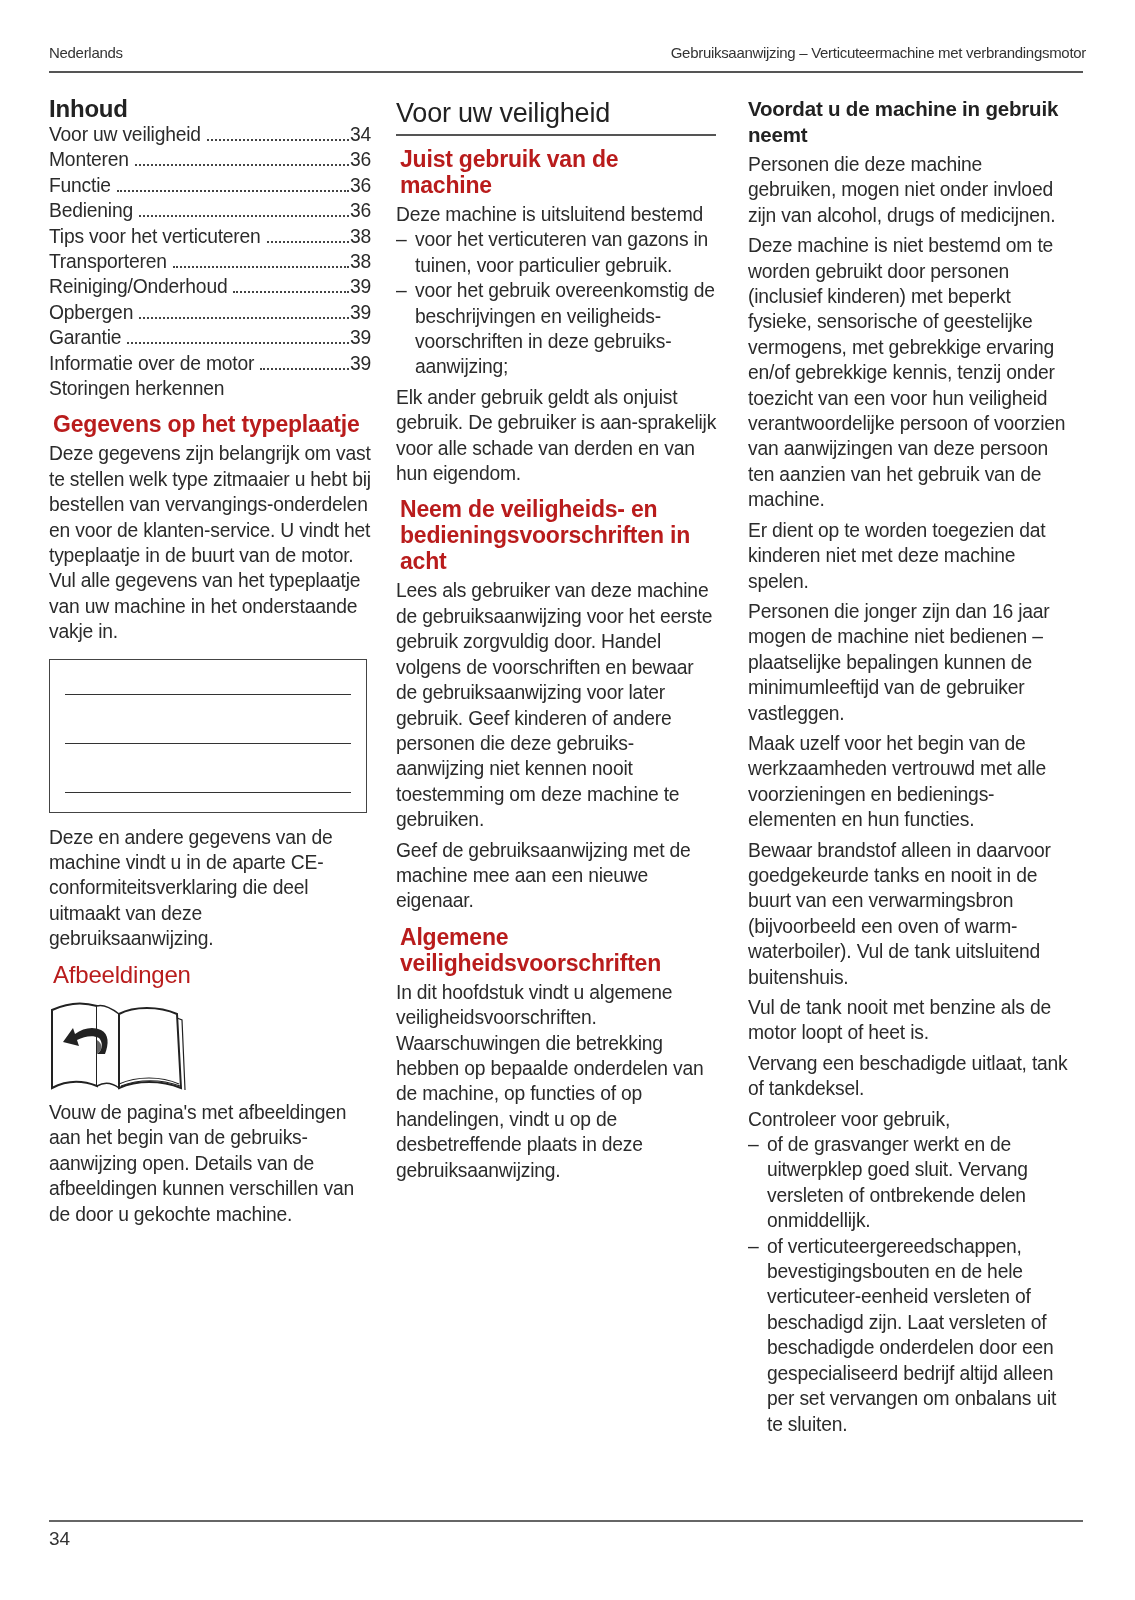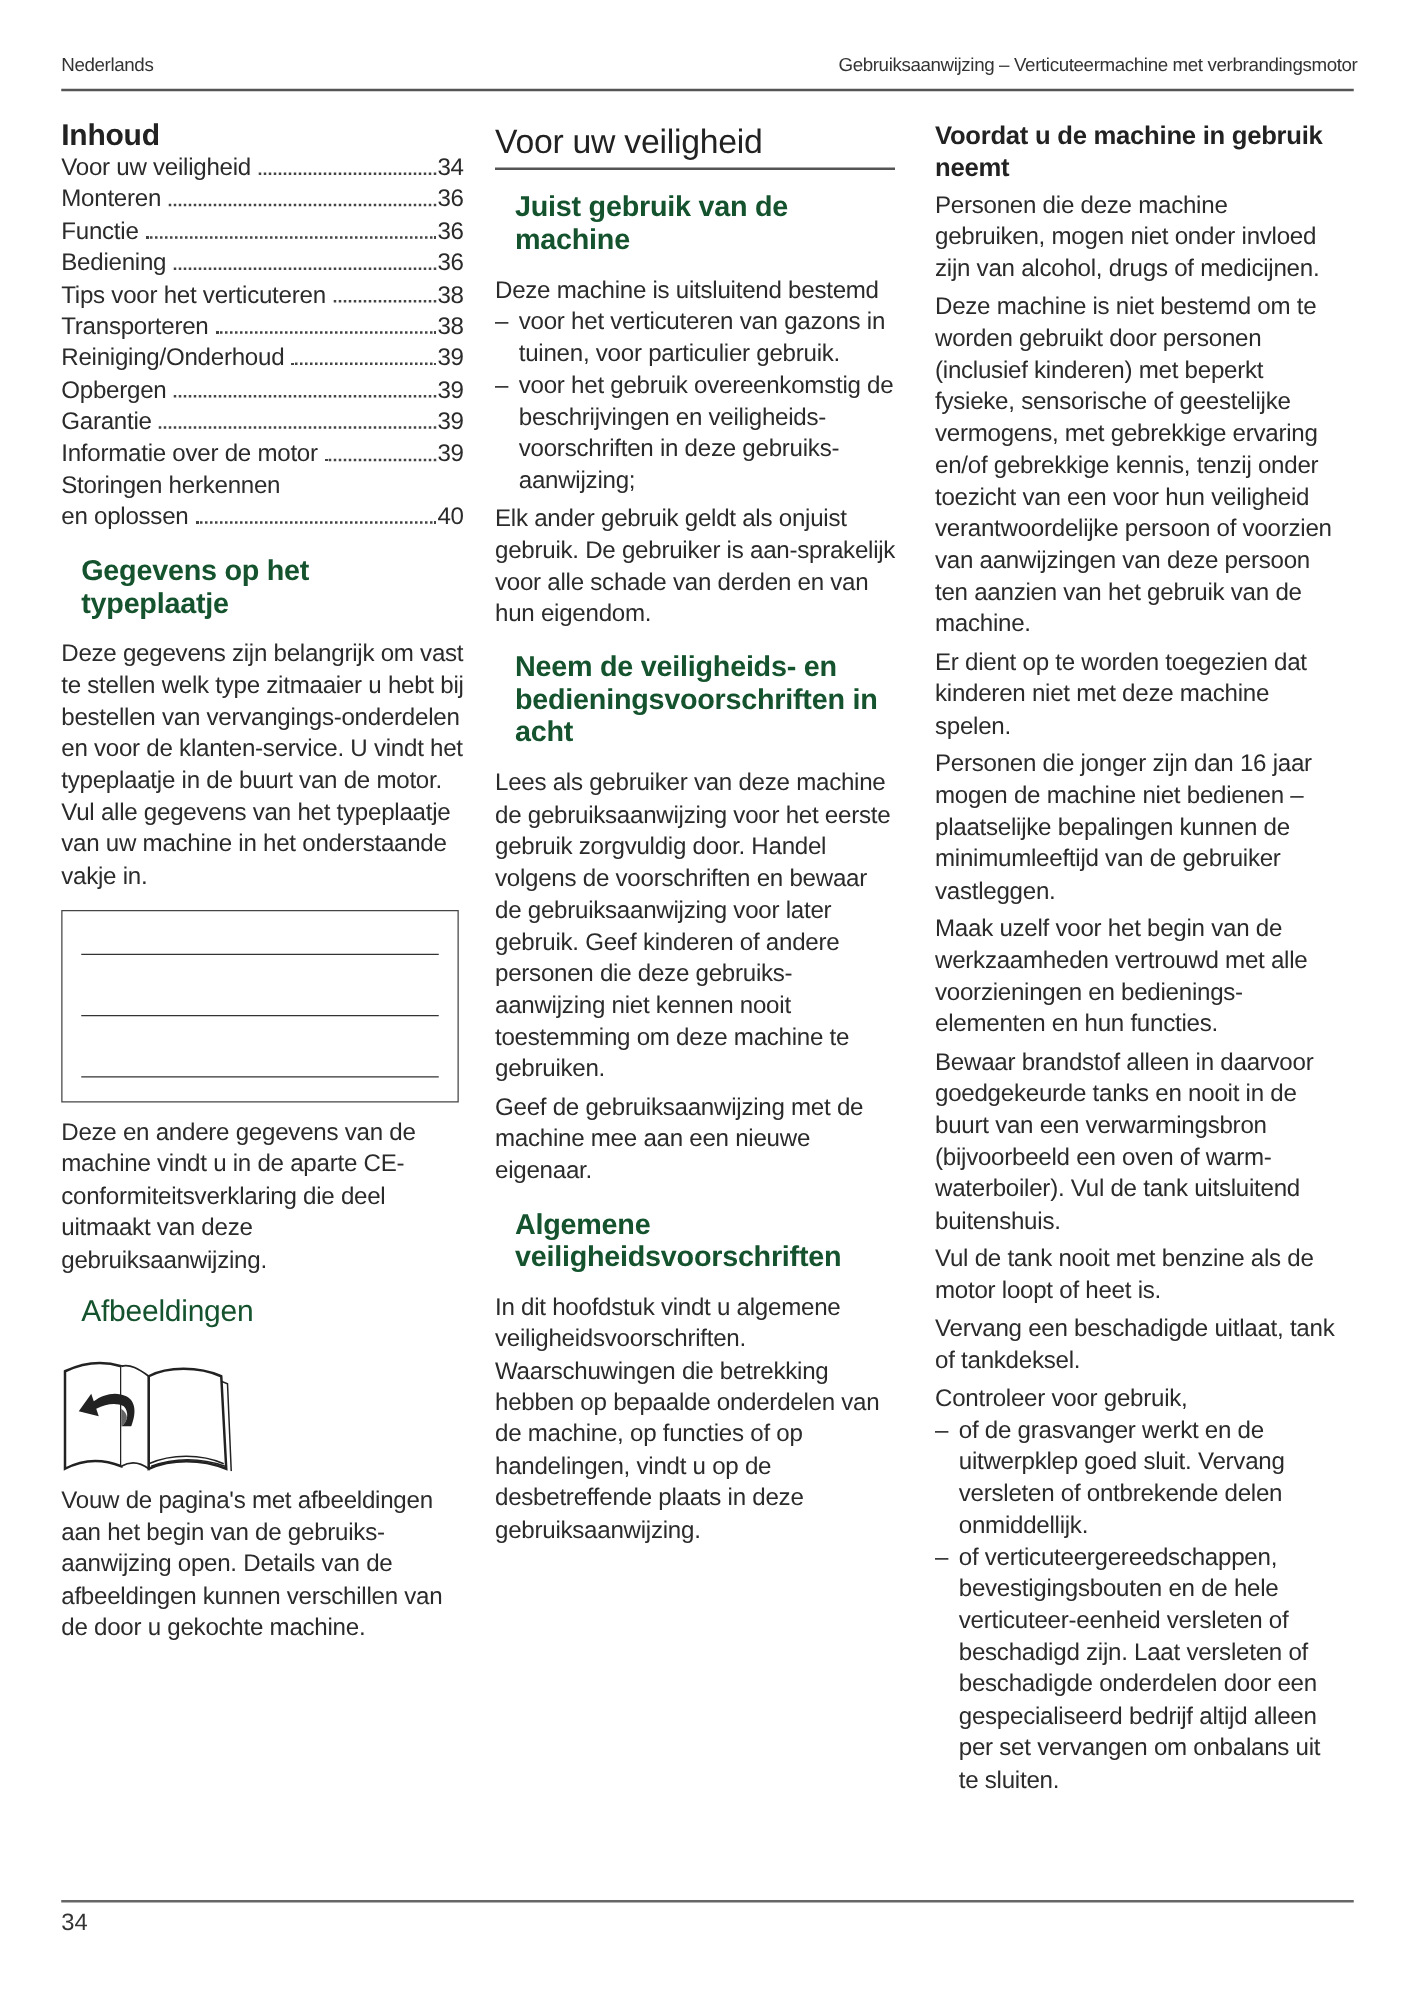--- a/index.html
+++ b/index.html
@@ -12,21 +12,21 @@
   .pageno { position: absolute; left: 49px; top: 1528px; font-size: 19px; color: #333; }
 
   .col { position: absolute; top: 96px; width: 322px; font-size: 19.3px; line-height: 25.4px; letter-spacing: -0.2px; }
   .c1 { left: 49px; }
   .c2 { left: 396px; }
   .c3 { left: 710px; margin-left: 38px; }
 
   h1.big { font-size: 27px; font-weight: normal; margin: 0 0 6px; line-height: 34px; color: #222; letter-spacing: -0.2px; }
   .c2 .h1wrap { border-bottom: 2px solid #555; padding-bottom: 4px; margin-bottom: 10px; width: 320px; }
   .c2 .h1wrap h1.big { margin: 0; }
-  h2 { font-size: 23px; font-weight: bold; margin: 16px; line-height: 26px; color: #14532d; letter-spacing: -0.2px; }
+  h2 { font-size: 23px; font-weight: bold; margin: 4px; line-height: 26px; color: #b91c1c; letter-spacing: -0.2px; }
   h3 { font-size: 20.5px; font-weight: bold; margin: 0; line-height: 26px; color: #222; }
   p { margin: 0 0 5px; }
   .sec { margin-top: 10px; }
 
   .toc-row { display: flex; align-items: baseline; white-space: nowrap; height: 25.4px; }
   .toc-row .t { flex: 0 0 auto; padding-right: 6px; }
   .toc-row .dots { flex: 1 1 auto; overflow: hidden; border-bottom: 2px dotted #444; height: 0; margin-bottom: 5px; margin-right: 1px; }
   .toc-row .pg { flex: 0 0 auto; }
 
   ul.dash { list-style: none; margin: 0 0 5px; padding: 0; }
@@ -97,25 +97,20 @@
       </div>
     <div class="toc-row">
         <span class="t">Informatie over de motor</span>
         <span class="dots"></span>
         <span class="pg">39</span>
       </div>
     <div>
       <div class="toc-row">
           <span class="t">Storingen herkennen</span>
         </div>
-      <div class="toc-row">
-          <span class="t">en oplossen</span>
-          <span class="dots"></span>
-          <span class="pg">40</span>
-        </div>
     </div>
   </div>
 
   <div class="sec">
     <h2>Gegevens op het typeplaatje</h2>
     <p>Deze gegevens zijn belangrijk om vast te stellen welk type zitmaaier u hebt bij bestellen van vervangings-onderdelen en voor de klanten-service. U vindt het typeplaatje in de buurt van de motor. Vul alle gegevens van het typeplaatje van uw machine in het onderstaande vakje in.</p>
     <div class="plate">
       <div class="ln" style="top:34px"></div>
       <div class="ln" style="top:83px"></div>
       <div class="ln" style="top:132px"></div>

